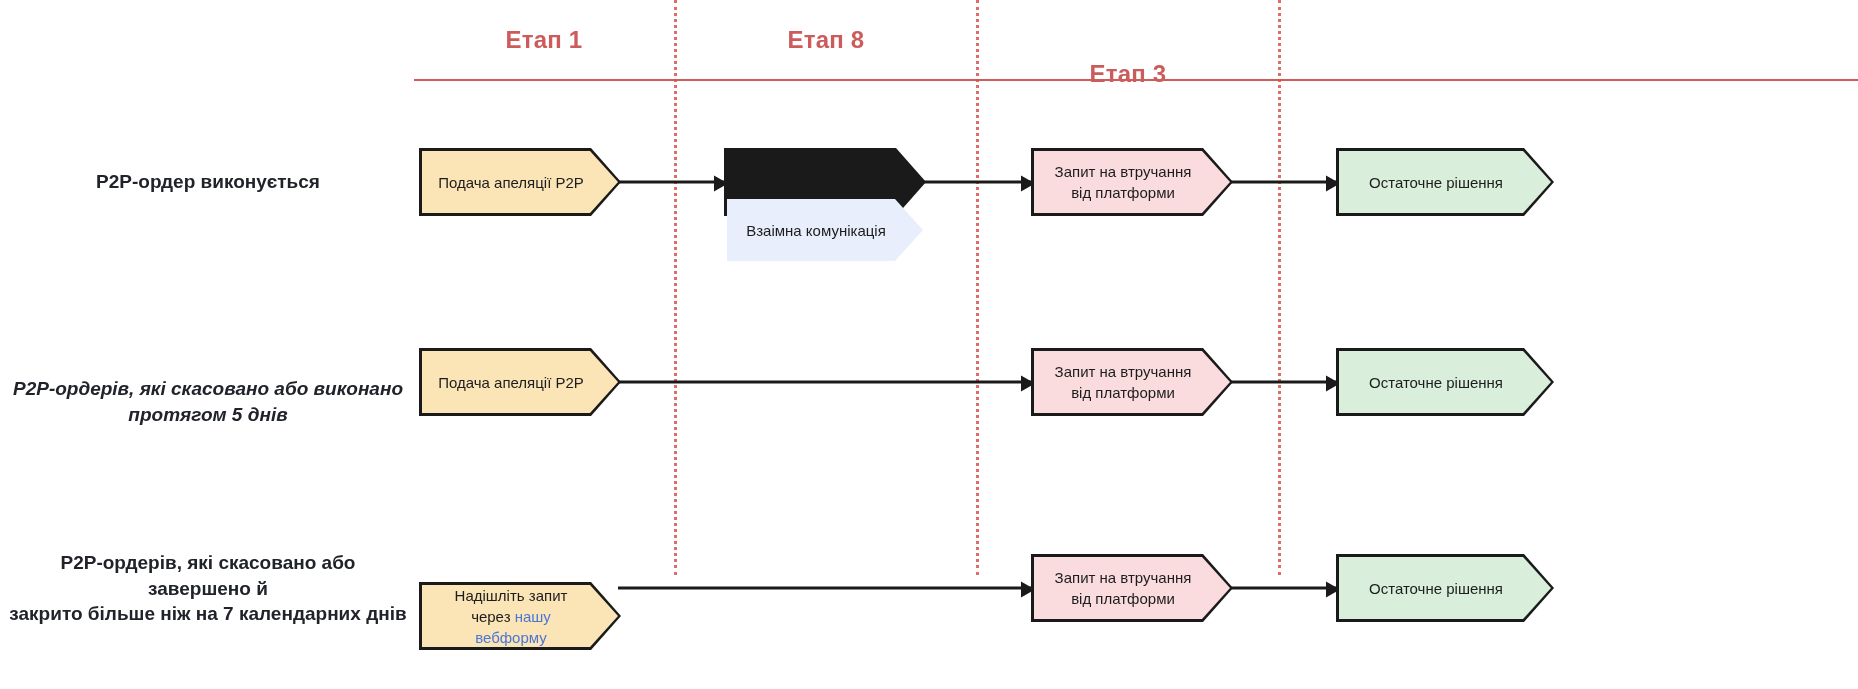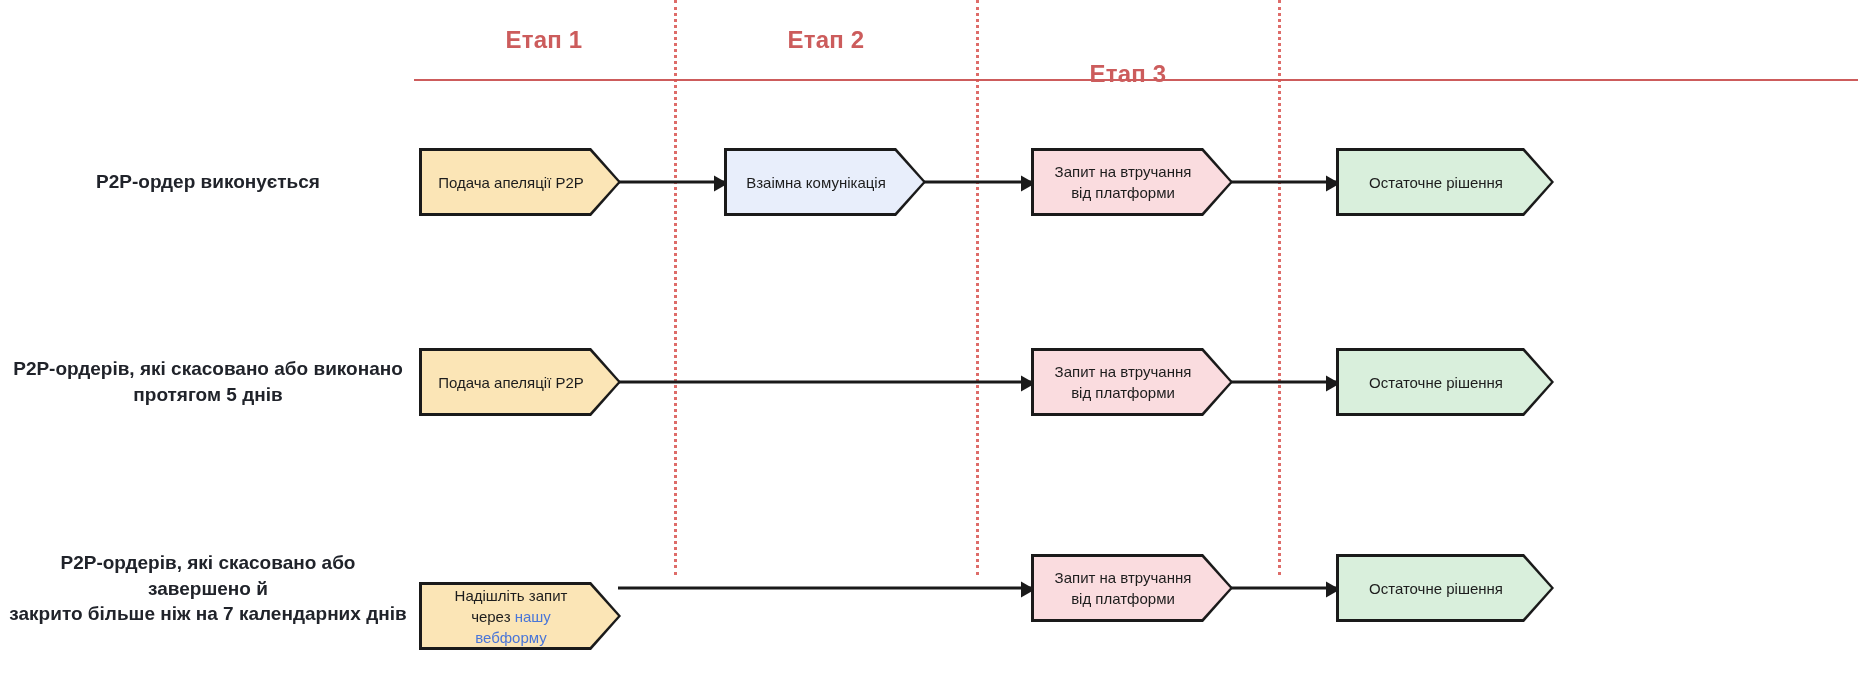--- a/index.html
+++ b/index.html
@@ -118,21 +118,21 @@
 </style>
 </head>
 <body>
 
 <div id="diagram">
 
   <div class="stage-header" style="left:414px; width:260px;">
     <span>Етап 1</span>
   </div>
   <div class="stage-header" style="left:676px; width:300px;">
-    <span>Етап 2</span>
+    <span>Етап 8</span>
   </div>
   <div class="stage-header" style="left:978px; width:300px;margin-top:34px;">
     <span>Етап 3</span>
   </div>
 
   <div class="header-rule"></div>
 
   <div class="stage-divider" style="left:674px;"></div>
   <div class="stage-divider" style="left:976px;"></div>
   <div class="stage-divider" style="left:1278px;"></div>
@@ -145,21 +145,21 @@
     <div class="node-outline" style="width:202px; height:68px;"></div>
     <div class="node-fill" style="width:196px; height:62px; background:#fbe5b6;">
       <span>Подача апеляції P2P</span>
     </div>
   </div>
 
   <div class="connector" style="left:618px; top:182px; width:108px;"></div>
 
   <div class="node-wrap" style="left:727px; top:182px; width:196px; height:62px;">
     <div class="node-outline" style="width:202px; height:68px;"></div>
-    <div class="node-fill" style="width:196px; height:62px; background:#e8eefb;">
+    <div class="node-fill" style="width:196px; height:62px; background:#e8eefb;margin-top:48px;">
       <span>Взаімна комунікація</span>
     </div>
   </div>
 
   <div class="connector" style="left:923px; top:182px; width:110px;"></div>
 
   <div class="node-wrap" style="left:1034px; top:182px; width:196px; height:62px;">
     <div class="node-outline" style="width:202px; height:68px;"></div>
     <div class="node-fill" style="width:196px; height:62px; background:#fadcdf;">
       <span>Запит на втручання від платформи</span>
@@ -168,21 +168,21 @@
 
   <div class="connector" style="left:1230px; top:182px; width:108px;"></div>
 
   <div class="node-wrap" style="left:1339px; top:182px; width:212px; height:62px;">
     <div class="node-outline" style="width:218px; height:68px;"></div>
     <div class="node-fill" style="width:212px; height:62px; background:#d9efdc;">
       <span>Остаточне рішення</span>
     </div>
   </div>
 
-  <div class="row-label" style="top:382px;">
+  <div class="row-label" style="top:402px;font-style:italic;">
     <div>P2P-ордерів, які скасовано або виконано</div>
     <div>протягом 5 днів</div>
   </div>
 
   <div class="node-wrap" style="left:422px; top:382px; width:196px; height:62px;">
     <div class="node-outline" style="width:202px; height:68px;"></div>
     <div class="node-fill" style="width:196px; height:62px; background:#fbe5b6;">
       <span>Подача апеляції P2P</span>
     </div>
   </div>

